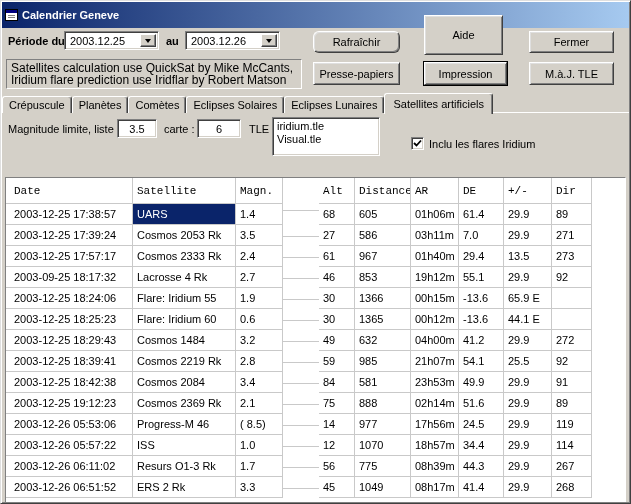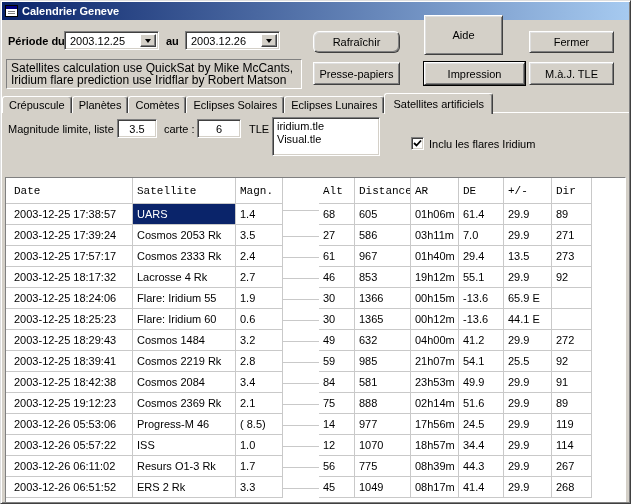--- a/index.html
+++ b/index.html
@@ -10,21 +10,21 @@
     background:var(--window-bg,#d4d0c8);
     font-family:"Liberation Sans",sans-serif;
     font-size:11px;
     color:#000;
   }
   .frame{position:absolute;inset:0;pointer-events:none;z-index:50;
     border:1px solid;border-color:#dfdfdf #404040 #404040 #dfdfdf;
     box-shadow:inset 1px 1px 0 #fff, inset -1px -1px 0 #808080;}
   
   .titlebar{
-    position:absolute;left:2px;top:2px;width:627px;height:18px;
+    position:absolute;left:2px;top:2px;width:627px;height:26px;
     background:linear-gradient(to right,var(--titlebar-start,#0a246a),var(--titlebar-end,#a6caf0));
     display:flex;align-items:center;
   }
   .app-icon{width:13px;height:12px;margin:0 4px 0 3px;background:#fff;border:1px solid #000;box-sizing:border-box;position:relative;}
   .app-icon::before{content:"";position:absolute;left:0;top:0;right:0;height:3px;background:#000080;}
   .app-icon::after{content:"";position:absolute;left:2px;top:5px;right:2px;height:1px;background:#808080;box-shadow:0 2px 0 #808080;}
   .title-text{color:#fff;font-weight:bold;white-space:nowrap;}
   
   .lbl{position:absolute;white-space:nowrap;}
   .bold{font-weight:bold;}
@@ -62,21 +62,21 @@
   [data-name="refresh-button"]{left:313px;top:31px;width:87px;height:22px;border-radius:6px;}
   [data-name="help-button"]{left:424px;top:15px;width:79px;height:40px;}
   [data-name="close-button"]{left:529px;top:31px;width:85px;height:22px;}
   [data-name="credits-panel"]{
     position:absolute;left:6px;top:59px;width:296px;height:30px;box-sizing:border-box;
     border:1px solid;border-color:#808080 #fff #fff #808080;
     padding:2px 4px;font-size:12px;line-height:12px;white-space:nowrap;overflow:hidden;
     background:var(--window-bg,#d4d0c8);
   }
   [data-name="clipboard-button"]{left:313px;top:62px;width:87px;height:23px;}
-  [data-name="print-button"]{left:424px;top:62px;width:101px;height:23px;}
+  [data-name="print-button"]{left:424px;top:62px;width:83px;height:23px;}
   [data-name="update-tle-button"]{left:529px;top:62px;width:85px;height:23px;}
   
   .tabstrip{position:absolute;left:2px;top:92px;height:21px;display:flex;align-items:flex-end;z-index:3;}
   .tab{
     box-sizing:border-box;height:17px;padding:0 6px;
     background:var(--window-bg,#d4d0c8);
     border-top:1px solid #fff;border-left:1px solid #fff;border-right:1px solid #404040;border-bottom:none;
     border-radius:3px 3px 0 0;
     box-shadow:inset -1px 0 0 #808080;
     display:flex;align-items:center;white-space:nowrap;
@@ -231,21 +231,21 @@
         <div class="cell c3" data-name="table-cell">114</div>
         <div class="cell c4" data-name="table-cell">61</div>
         <div class="cell c5" data-name="table-cell">967</div>
         <div class="cell c6" data-name="table-cell">01h40m</div>
         <div class="cell c7" data-name="table-cell">29.4</div>
         <div class="cell c8" data-name="table-cell">13.5</div>
         <div class="cell c9" data-name="table-cell">273</div>
         <div class="cell filler" data-name="table-filler-cell"></div>
       </div>
       <div class="trow" data-name="table-row">
-        <div class="cell c0" data-name="table-cell">2003-12-25 18:17:32</div>
+        <div class="cell c0" data-name="table-cell">2003-09-25 18:17:32</div>
         <div class="cell c1" data-name="table-cell">Lacrosse 4 Rk</div>
         <div class="cell c2" data-name="table-cell">2.7</div>
         <div class="cell c3" data-name="table-cell">309</div>
         <div class="cell c4" data-name="table-cell">46</div>
         <div class="cell c5" data-name="table-cell">853</div>
         <div class="cell c6" data-name="table-cell">19h12m</div>
         <div class="cell c7" data-name="table-cell">55.1</div>
         <div class="cell c8" data-name="table-cell">29.9</div>
         <div class="cell c9" data-name="table-cell">92</div>
         <div class="cell filler" data-name="table-filler-cell"></div>

